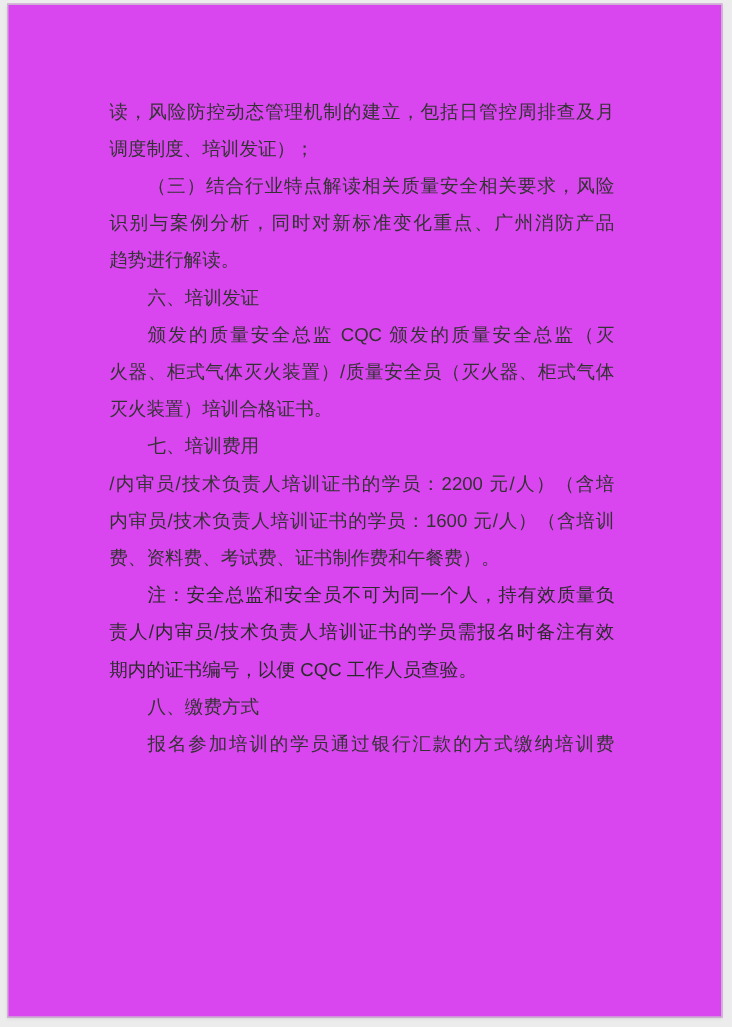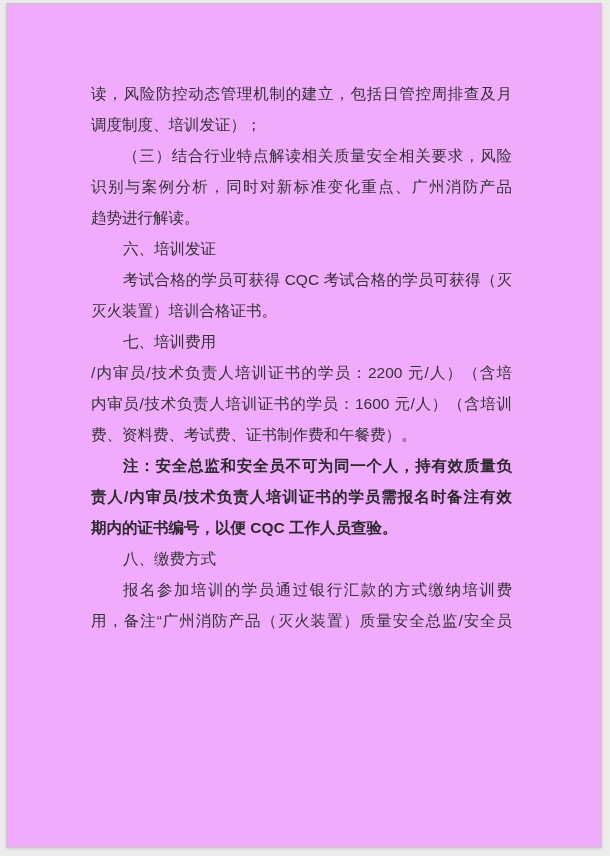--- a/index.html
+++ b/index.html
@@ -17,21 +17,21 @@
     height: 856px;
     background: #ececec;
   }
   .paper {
     position: absolute;
     left: 6px;
     top: 3px;
     width: 596px;
     height: 845px;
     box-sizing: border-box;
-    background: #f0abfc;
+    background: #d946ef;
     border: 1px solid #c8c8c8;
     box-shadow: 0 1px 3px rgba(0,0,0,0.12);
   }
   .content {
     position: absolute;
     left: 84px;
     top: 74px;
     width: 421px;
     color: #333333;
     font-size: 15.5px;
@@ -43,43 +43,43 @@
     text-align: justify;
     overflow: hidden;
   }
   .line.fill {
     text-align-last: justify;
   }
   .line.indent {
     padding-left: 32px;
   }
   .line.bold {
-    font-weight: 700;
+    font-weight: 400;
     color: #2b2b2b;
   }
 </style>
 </head>
 <body>
 
 <div class="canvas">
   <div class="paper">
     <div class="content" id="doc-content">
         <div class="line fill">读，风险防控动态管理机制的建立，包括日管控周排查及月</div>
         <div class="line">调度制度、培训发证）；</div>
         <div class="line fill indent">（三）结合行业特点解读相关质量安全相关要求，风险</div>
         <div class="line fill">识别与案例分析，同时对新标准变化重点、广州消防产品</div>
         <div class="line">趋势进行解读。</div>
         <div class="line indent">六、培训发证</div>
-        <div class="line fill indent">考试合格的学员可获得 CQC 考试合格的学员可获得（灭</div>
+        <div class="line fill indent">颁发的质量安全总监 CQC 颁发的质量安全总监（灭</div>
+        <div class="line fill">火器、柜式气体灭火装置）/质量安全员（灭火器、柜式气体</div>
         <div class="line">灭火装置）培训合格证书。</div>
         <div class="line indent">七、培训费用</div>
         <div class="line fill">/内审员/技术负责人培训证书的学员：2200 元/人）（含培</div>
         <div class="line fill">内审员/技术负责人培训证书的学员：1600 元/人）（含培训</div>
         <div class="line">费、资料费、考试费、证书制作费和午餐费）。</div>
         <div class="line fill indent bold">注：安全总监和安全员不可为同一个人，持有效质量负</div>
         <div class="line fill bold">责人/内审员/技术负责人培训证书的学员需报名时备注有效</div>
         <div class="line bold">期内的证书编号，以便 CQC 工作人员查验。</div>
         <div class="line indent">八、缴费方式</div>
         <div class="line fill indent">报名参加培训的学员通过银行汇款的方式缴纳培训费</div>
-        <div class="line fill">用，备注“广州消防产品（灭火装置）质量安全总监/安全员</div>
       </div>
   </div>
 </div>
 
 </body></html>

